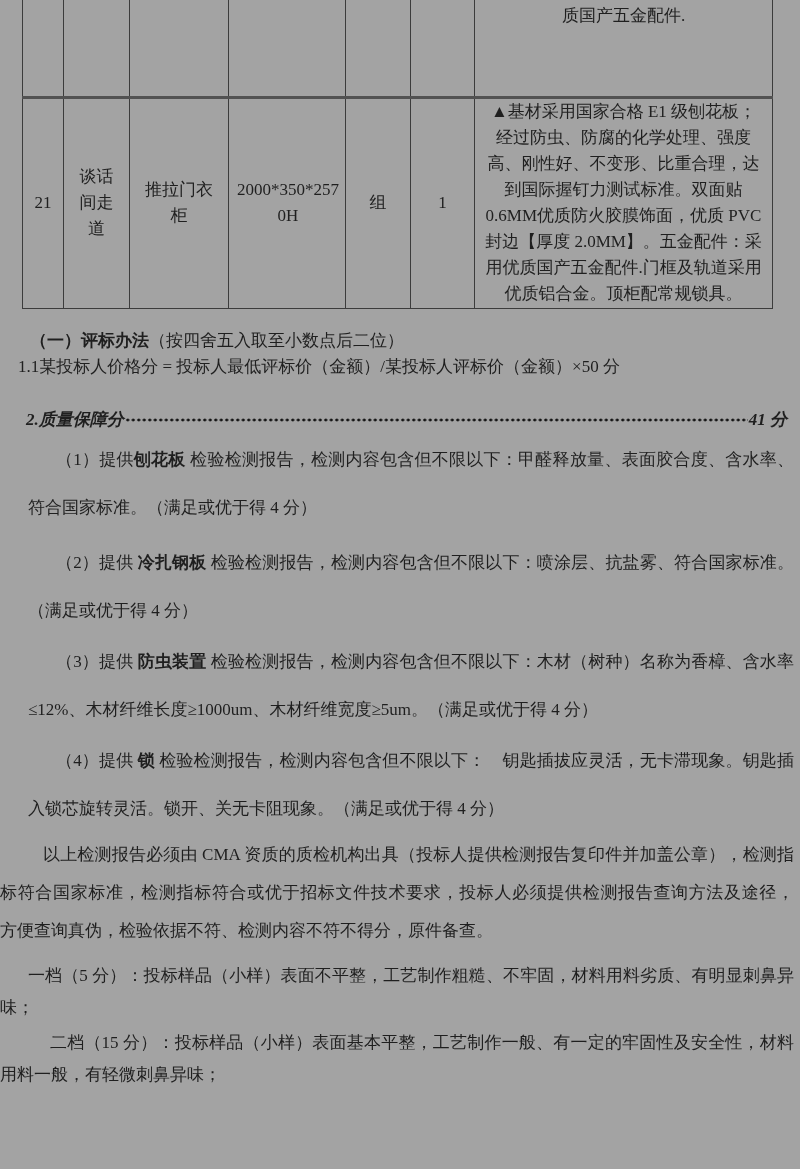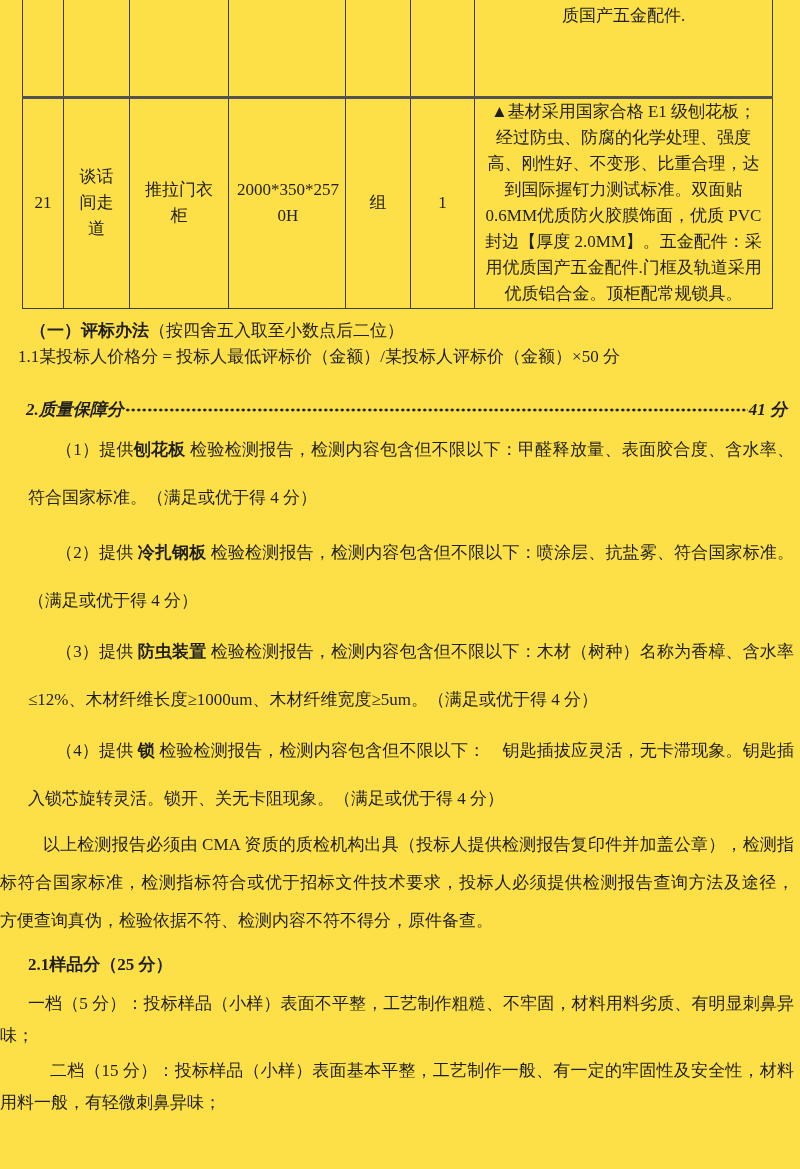--- a/index.html
+++ b/index.html
@@ -2,21 +2,21 @@
 <html><head>
 <meta charset="utf-8">
 <style>
   * { margin: 0; padding: 0; box-sizing: border-box; }
   body { background: #e8e8e8; }
   .page {
     position: relative;
     width: 800px;
     height: 1169px;
     margin: 0 auto;
-    background: #fde047;
+    background: #a3a3a3;
     color: #1f1f1f;
     font-family: "Liberation Serif", "DejaVu Serif", serif;
     font-size: 17px;
     overflow: hidden;
   }
   
   table.spec {
     margin-left: 22px;
     width: 750px;
     border-collapse: collapse;
@@ -41,21 +41,21 @@
   tr.prev-row td.desc { vertical-align: top; padding-top: 3px; }
   .size-wrap {
     display: inline-block;
     width: 102px;
     word-break: break-all;
     text-align: center;
   }
   
   .content { padding-right: 6px; }
   .b { font-weight: bold; }
-  .p-h1   { margin-top: 9px; line-height: 26px; text-indent: 30px; }
+  .p-h1   { margin-top: 19px; line-height: 26px; text-indent: 30px; }
   .dotrow {
     display: flex;
     align-items: center;
     margin-top: 6px;
     line-height: 26px;
     padding-left: 26px;
     padding-right: 7px;
     font-weight: bold;
   }
   .dotrow.q { margin-top: 27px; font-style: italic; }
@@ -138,19 +138,18 @@
     <div class="p-item"><span>（1）提供</span><span class="b">刨花板</span><span> 检验检测报告，检测内容包含但不限以下：甲醛释放量、表面胶合度、含水率、符合国家标准。（满足或优于得 4 分）</span></div>
 
     <div class="p-item m7"><span>（2）提供 </span><span class="b">冷扎钢板</span><span> 检验检测报告，检测内容包含但不限以下：喷涂层、抗盐雾、符合国家标准。（满足或优于得 4 分）</span></div>
 
     <div class="p-item"><span>（3）提供 </span><span class="b">防虫装置</span><span> 检验检测报告，检测内容包含但不限以下：木材（树种）名称为香樟、含水率≤12%、木材纤维长度≥1000um、木材纤维宽度≥5um。（满足或优于得 4 分）</span></div>
 
     <div class="p-item"><span>（4）提供 </span><span class="b">锁</span><span> 检验检测报告，检测内容包含但不限以下：　钥匙插拔应灵活，无卡滞现象。钥匙插入锁芯旋转灵活。锁开、关无卡阻现象。（满足或优于得 4 分）</span></div>
 
     <div class="p-cma">以上检测报告必须由 CMA 资质的质检机构出具（投标人提供检测报告复印件并加盖公章），检测指标符合国家标准，检测指标符合或优于招标文件技术要求，投标人必须提供检测报告查询方法及途径，　方便查询真伪，检验依据不符、检测内容不符不得分，原件备查。</div>
 
-    <div class="p-h22">2.1样品分（25 分）</div>
 
     <div class="p-tier t1">一档（5 分）：投标样品（小样）表面不平整，工艺制作粗糙、不牢固，材料用料劣质、有明显刺鼻异味；</div>
     <div class="p-tier t2">二档（15 分）：投标样品（小样）表面基本平整，工艺制作一般、有一定的牢固性及安全性，材料用料一般，有轻微刺鼻异味；</div>
 
   </div>
 </div>
 
 </body></html>

